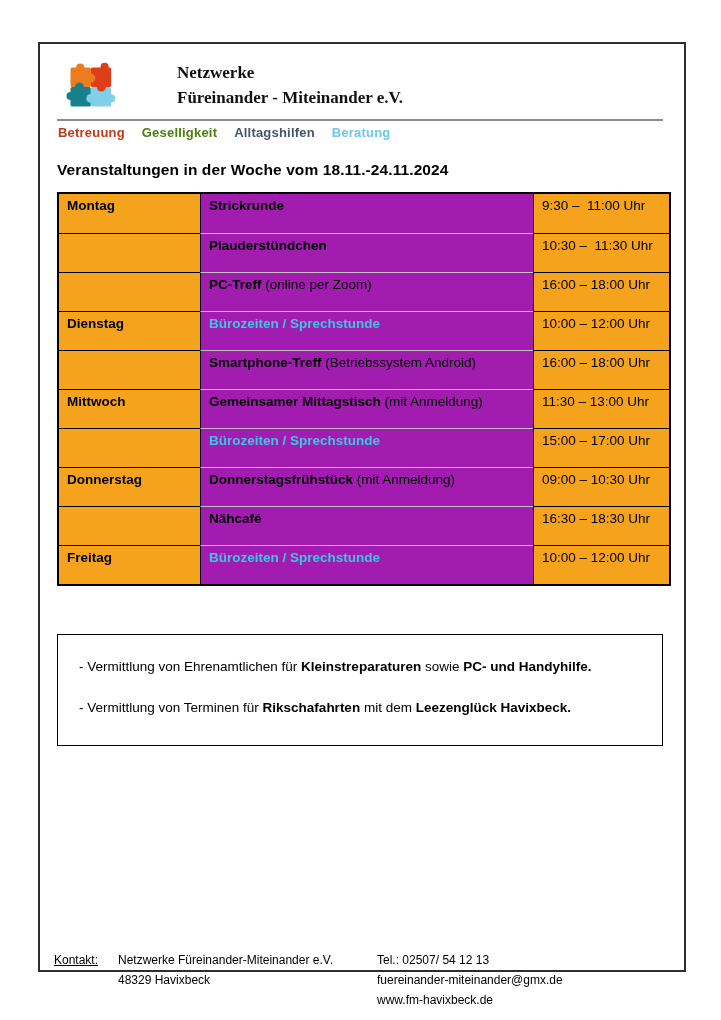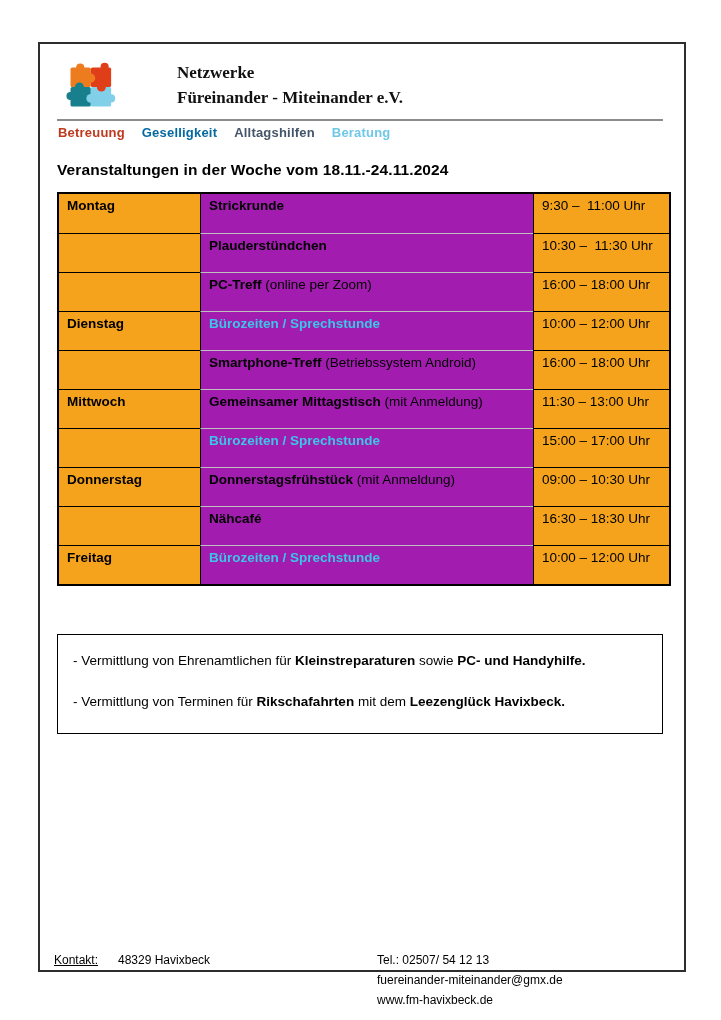--- a/index.html
+++ b/index.html
@@ -40,21 +40,21 @@
            white-space:pre;padding-left:6px;}
   tr:first-child td{border-top:none !important;}
   .evt-note{font-weight:normal;margin-top:28px;}
   .evt-cyan{color:var(--highlight);}
   
   .info-box{
     margin-top:48px;width:606px;box-sizing:border-box;
     border:1.5px solid #000;padding:10px 10px 16px 8px;
     font-size:13.5px;line-height:17px;
   }
-  .info-box p{margin:7px;}
+  .info-box p{margin:13px;}
   .info-box p + p{margin-top:24px;}
   
   .contact{position:absolute;left:0;top:892px;width:606px;height:62px;
            font-size:12px;font-weight:normal;line-height:20px;}
   .contact-label{position:absolute;left:-3px;top:0;text-decoration:underline;}
   .contact-address{position:absolute;left:61px;top:0;}
   .contact-details{position:absolute;left:320px;top:0;}
 </style>
 </head>
 <body>
@@ -80,21 +80,21 @@
       <div class="brand">
         <div>Netzwerke</div>
         <div>Füreinander - Miteinander e.V.</div>
       </div>
     </div>
 
     <div class="divider"></div>
 
     <div class="nav">
         <span style="color: rgb(190, 58, 30);">Betreuung</span>
-        <span style="color: #0369a1;">Geselligkeit</span>
+        <span style="color: #4d7c0f;">Geselligkeit</span>
         <span style="color: rgb(68, 84, 106);">Alltagshilfen</span>
         <span style="color: rgb(112, 199, 232);">Beratung</span>
       </div>
 
     <div class="page-title">Veranstaltungen in der Woche vom 18.11.-24.11.2024</div>
 
     <table class="schedule">
       <tbody>
           <tr>
             <td class="c-day">Montag</td>
@@ -150,20 +150,21 @@
     </table>
 
     <div class="info-box">
         <p><span>- Vermittlung von Ehrenamtlichen für </span><b>Kleinstreparaturen</b><span> sowie </span><b>PC- und Handyhilfe.</b></p>
         <p><span>- Vermittlung von Terminen für </span><b>Rikschafahrten</b><span> mit dem </span><b>Leezenglück Havixbeck.</b></p>
       </div>
 
     <div class="contact">
       <div class="contact-label">Kontakt:</div>
       <div class="contact-address">
+          <div>Netzwerke Füreinander-Miteinander e.V.</div>
           <div>48329 Havixbeck</div>
         </div>
       <div class="contact-details">
           <div>Tel.: 02507/ 54 12 13</div>
           <div>fuereinander-miteinander@gmx.de</div>
           <div>www.fm-havixbeck.de</div>
         </div>
     </div>
 
   </div>

